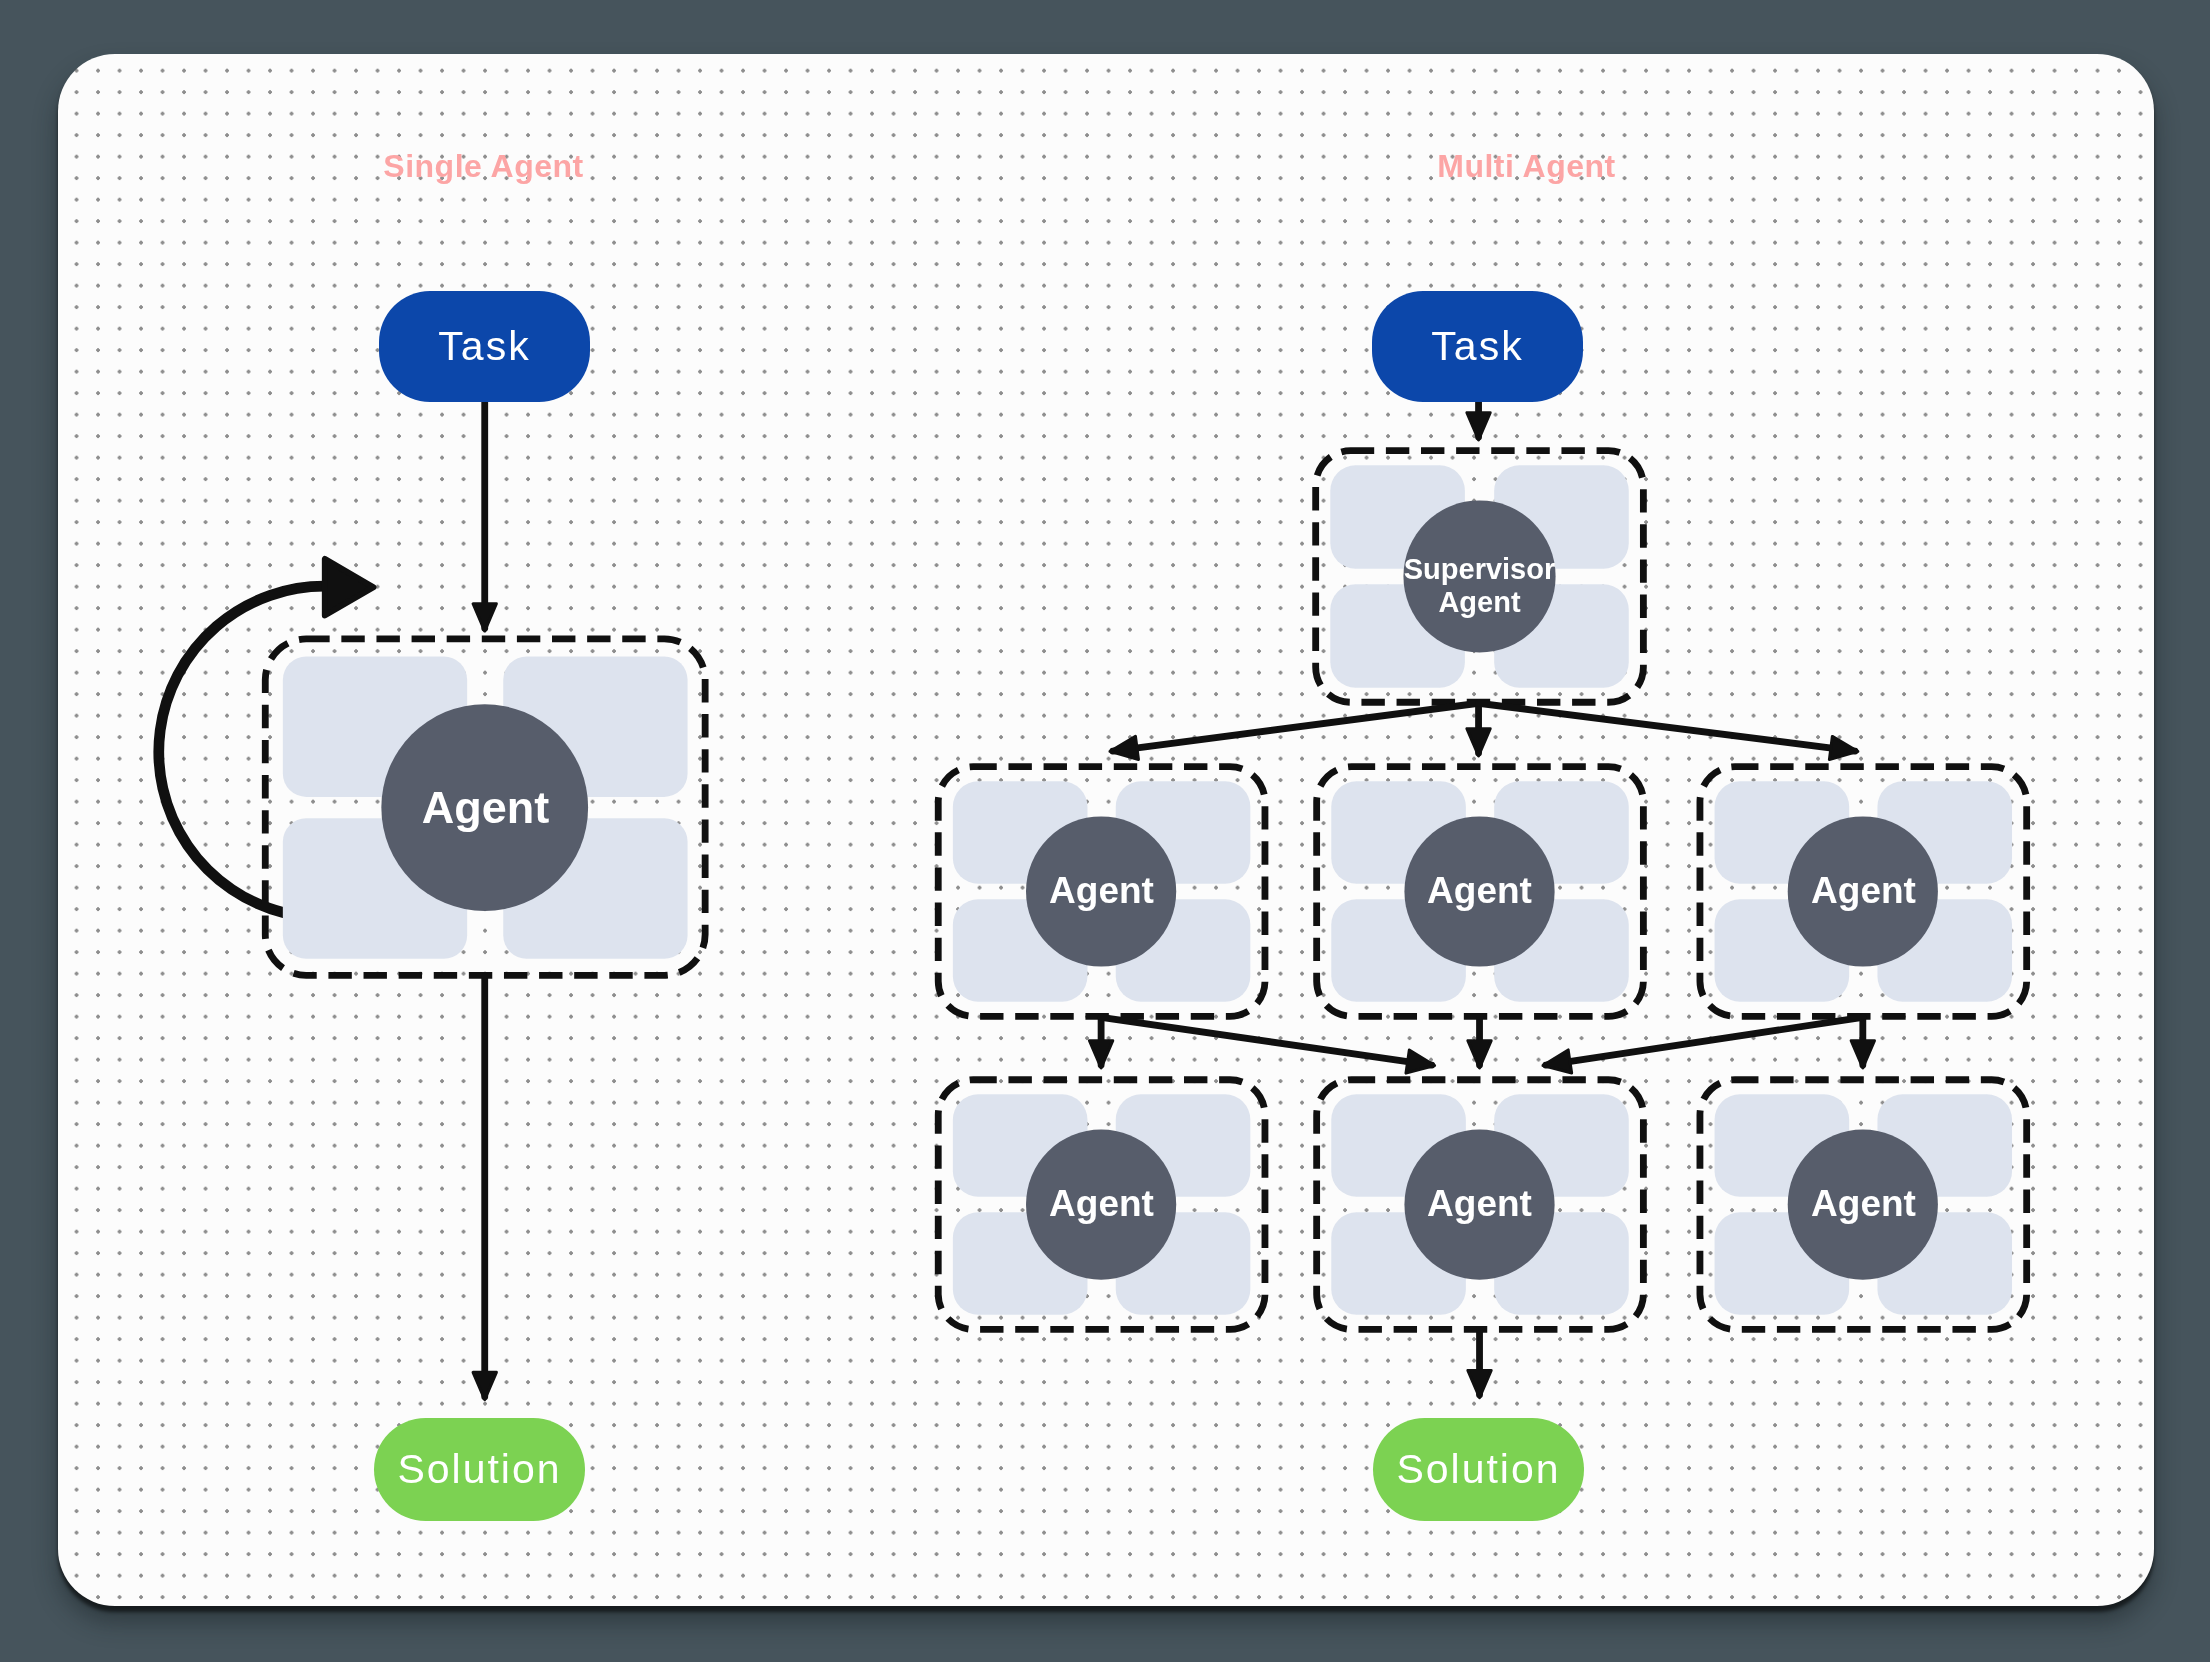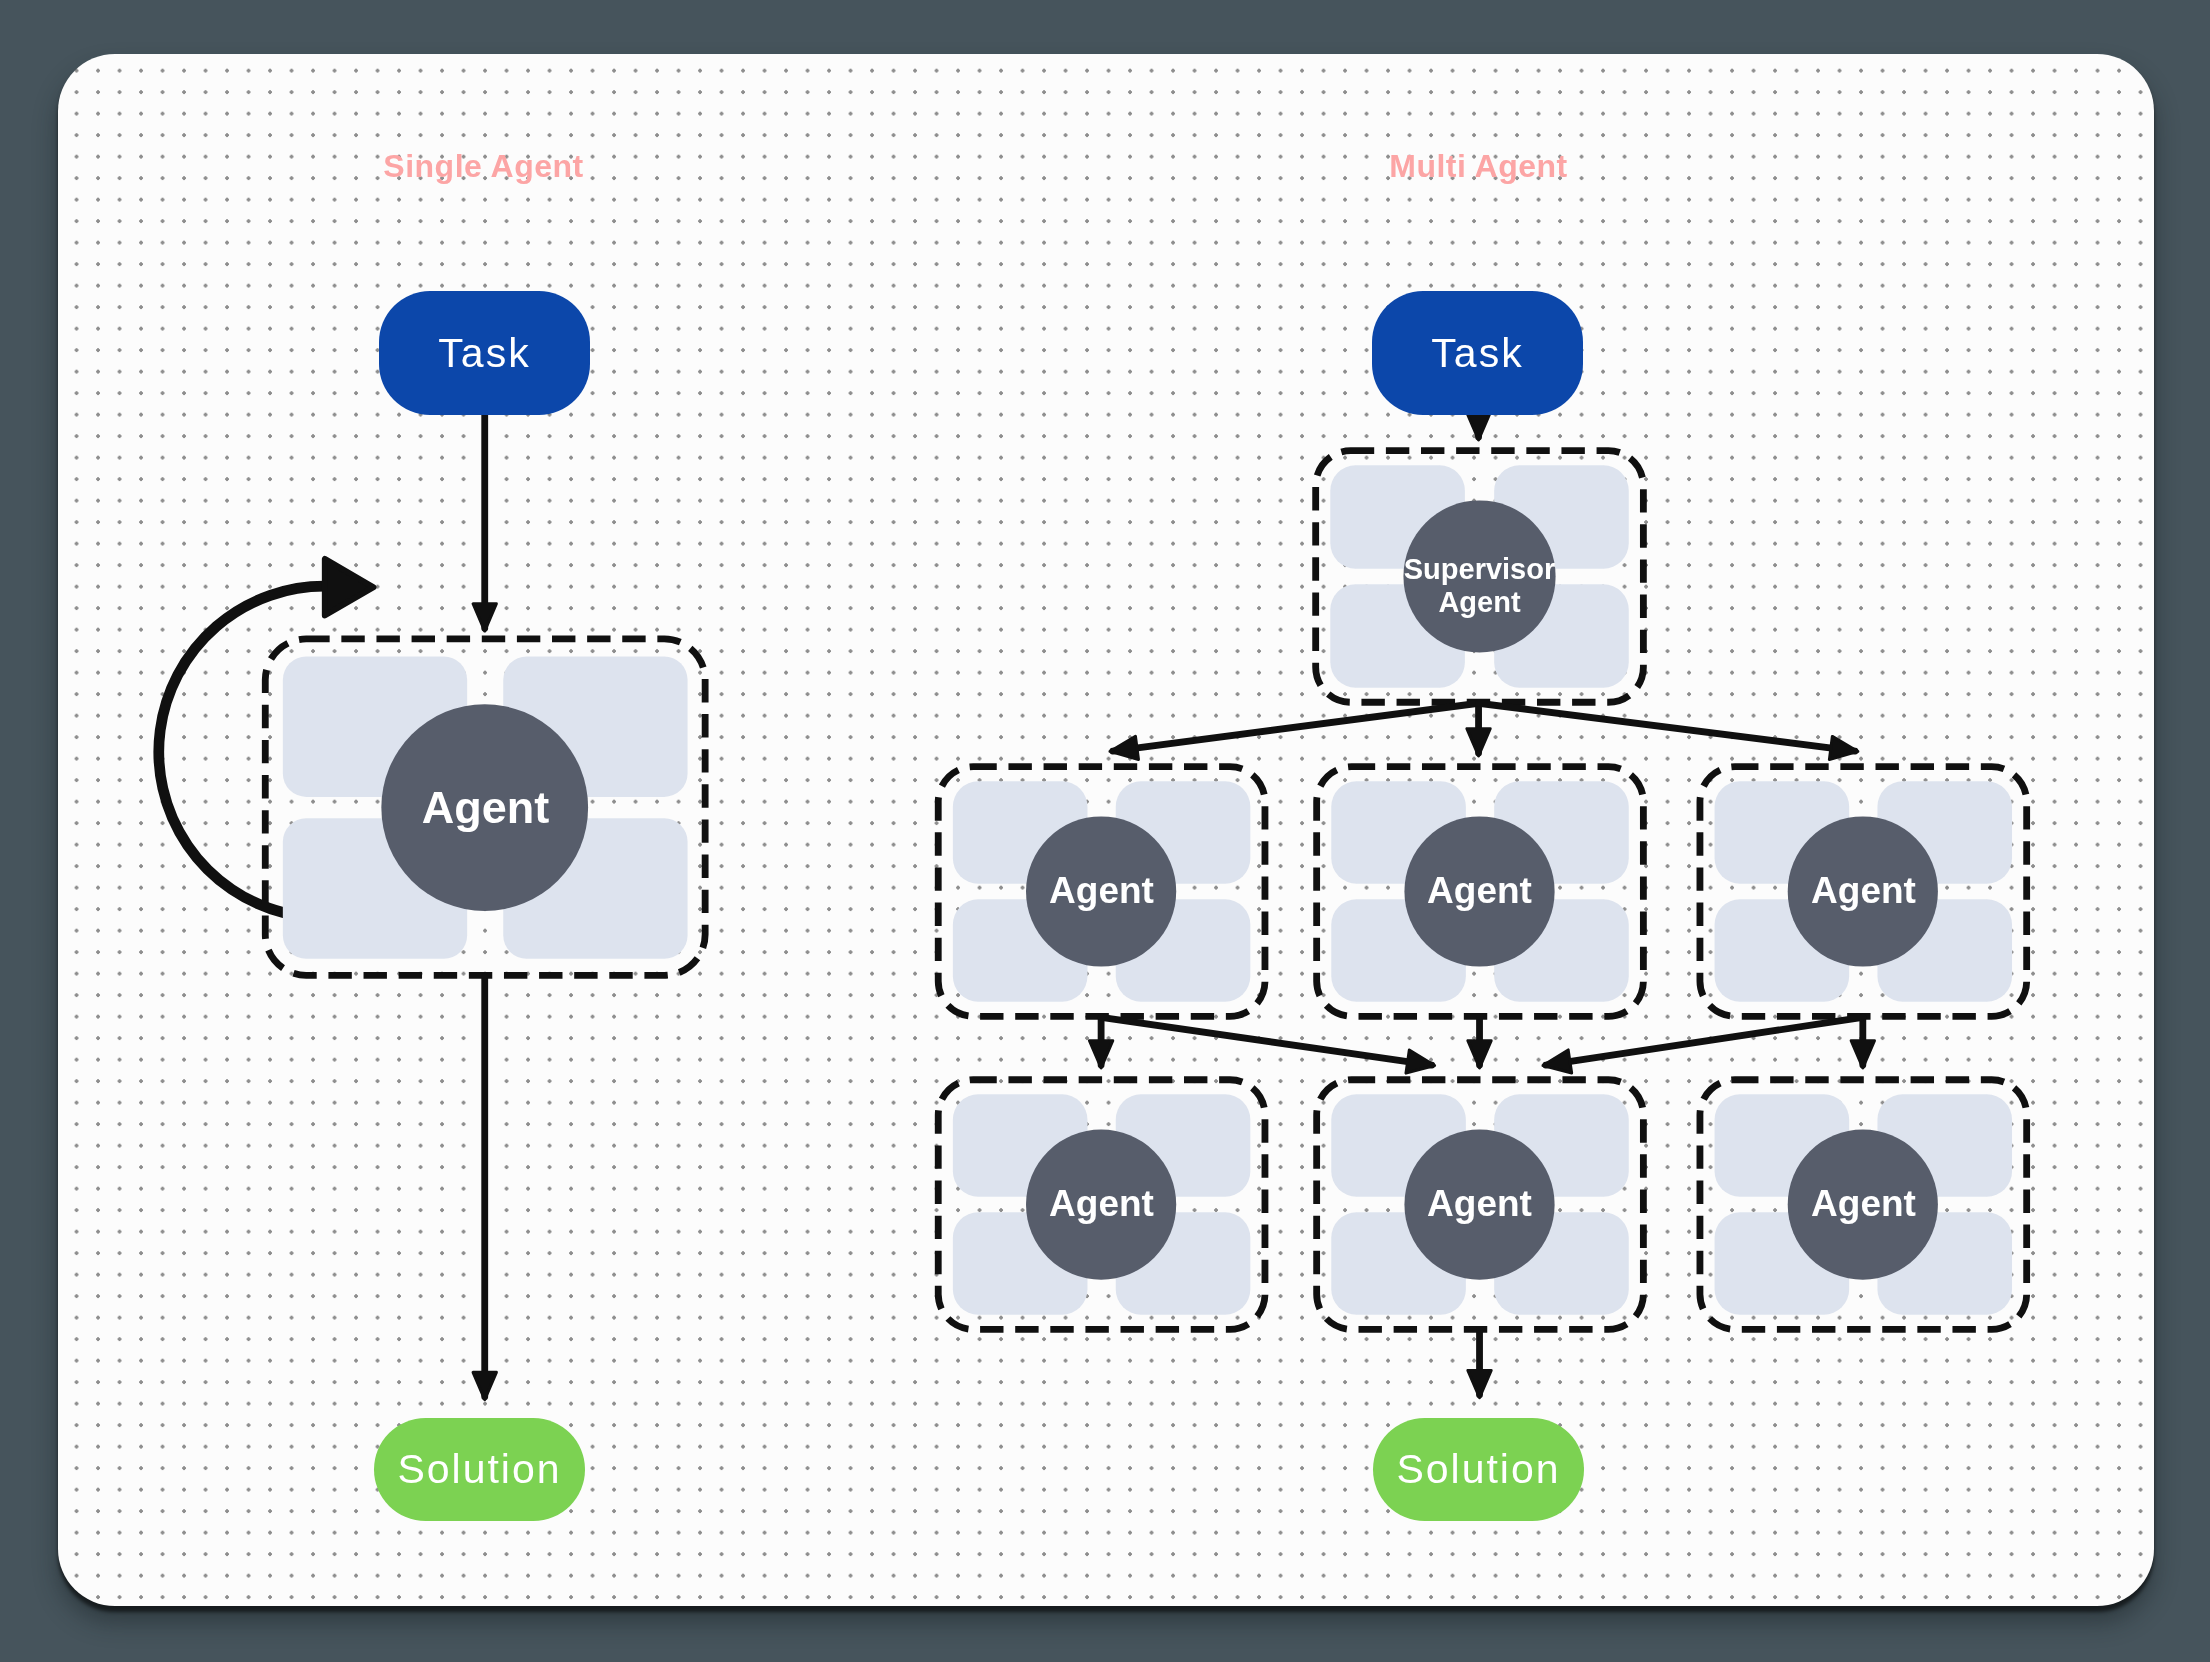--- a/index.html
+++ b/index.html
@@ -18,21 +18,21 @@
   }
   svg.layer{position:absolute;left:0;top:0;}
   .title{
     position:absolute;width:429px;text-align:center;
     font-size:32px;font-weight:700;color:#fca5a5;letter-spacing:0.5px;
   }
   .pill{
     position:absolute;display:flex;align-items:center;justify-content:center;
     color:#fff;font-size:41px;font-weight:400;letter-spacing:2px;
   }
-  .pill.task{background:var(--c-blue,#0c47aa);width:211px;height:124px;border-radius:51px;}
+  .pill.task{background:var(--c-blue,#0c47aa);width:211px;height:111px;border-radius:51px;}
   .pill.solution{background:var(--c-green,#7cd252);width:211px;height:103px;border-radius:52px;margin-top:9px;}
   .node-label{
     position:absolute;width:215px;text-align:center;color:#fff;font-weight:700;
     transform:translate(-107px,-50%);line-height:1.1;
   }
   .node-label.big{font-size:45px;}
   .node-label.small{font-size:37px;}
   .node-label.supervisor{font-size:29px;line-height:33px;}
 </style>
 </head>
@@ -137,21 +137,21 @@
     <line x1="1129" y1="1043" x2="1129" y2="1092" marker-end="url(#ah)"></line>
     <line x1="1129" y1="1043" x2="1468" y2="1092" marker-end="url(#ah)"></line>
     <line x1="1517" y1="1043" x2="1517" y2="1092" marker-end="url(#ah)"></line>
     <line x1="1910" y1="1043" x2="1910" y2="1092" marker-end="url(#ah)"></line>
     <line x1="1910" y1="1043" x2="1585" y2="1092" marker-end="url(#ah)"></line>
     <line x1="1517" y1="1364" x2="1517" y2="1430" marker-end="url(#ah)"></line>
   </g>
 </svg>
 
 <div class="title" style="left:269px;top:148px">Single Agent</div>
-<div class="title" style="left:1264px;top:148px">Multi Agent</div>
+<div class="title" style="left:1312px;top:148px">Multi Agent</div>
 
 <div class="pill task" style="left:379px;top:291px">Task</div>
 <div class="pill task" style="left:1372px;top:291px">Task</div>
 
 <div class="node-label big" style="left:485px;top:808px">Agent</div>
 
 <div class="node-label supervisor" style="left:1479px;top:586px">
   <div>Supervisor</div>
   <div>Agent</div>
 </div>

